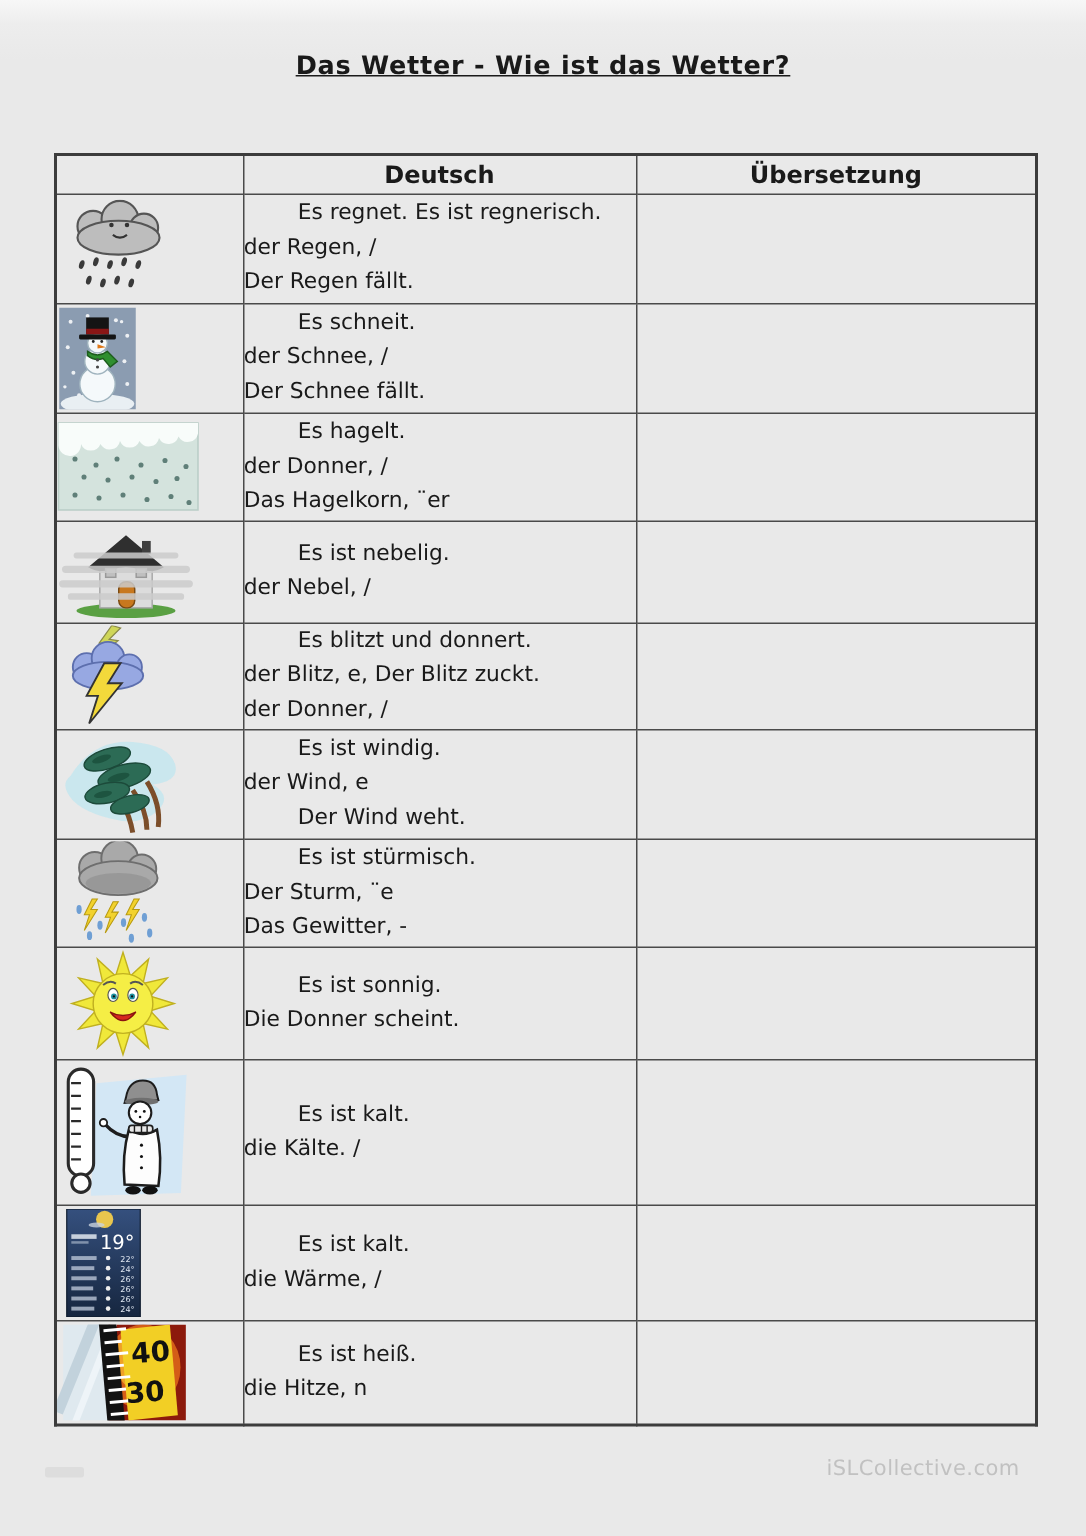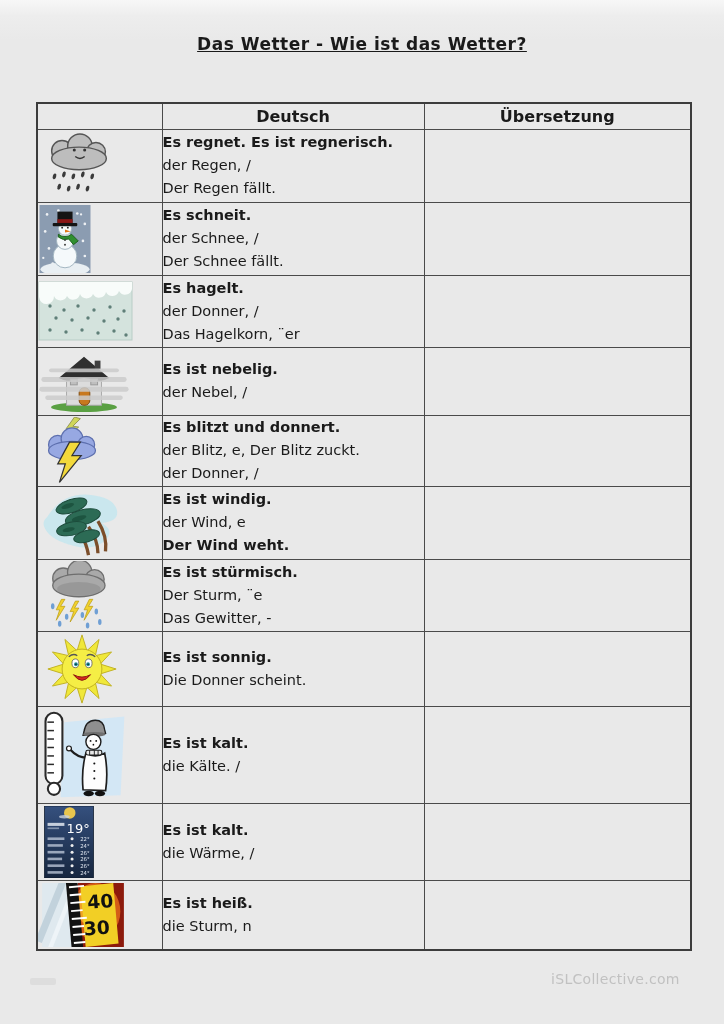--- a/index.html
+++ b/index.html
@@ -40,21 +40,21 @@
   }
   col.c1{width:125px}
   col.c2{width:262px}
   col.c3{width:267px}
   tr.hd{height:26px}
   th{font-size:16px;font-weight:bold;text-align:center;}
   td.img{}
   td.img svg{vertical-align:middle;}
   td.de{padding:4px 6px 4px 13px;}
   .ln{font-size:14.5px;line-height:23px;white-space:nowrap;}
-  .ln.b{font-weight:bold;}
+  .ln.b{font-weight:normal;padding-left:36px;}
   .watermark{
     position:absolute;
     top:971px;left:551px;
     font-size:14px;
     font-weight:normal;
     color:#c1c1c1;
     letter-spacing:.3px;
   }
   .corner-smudge{
     position:absolute;
@@ -440,21 +440,21 @@
               <line x1="33" y1="58" x2="50" y2="58"></line>
                   <line x1="33" y1="67" x2="46" y2="67"></line>
             </g>
           </g>
           <text x="66" y="28" font-size="21" font-weight="bold" fill="#111" text-anchor="middle" transform="rotate(-4 66 28)">40</text>
           <text x="62" y="58" font-size="21" font-weight="bold" fill="#111" text-anchor="middle" transform="rotate(-4 62 58)">30</text>
         </svg>
       </td>
       <td class="de">
         <div class="ln b">Es ist heiß.</div>
-        <div class="ln">die Sturm, n</div>
+        <div class="ln">die Hitze, n</div>
       </td>
       <td></td>
     </tr>
 
   </tbody>
     </table>
 
   <div class="watermark">iSLCollective.com</div>
   <div class="corner-smudge"></div>
 </div>

